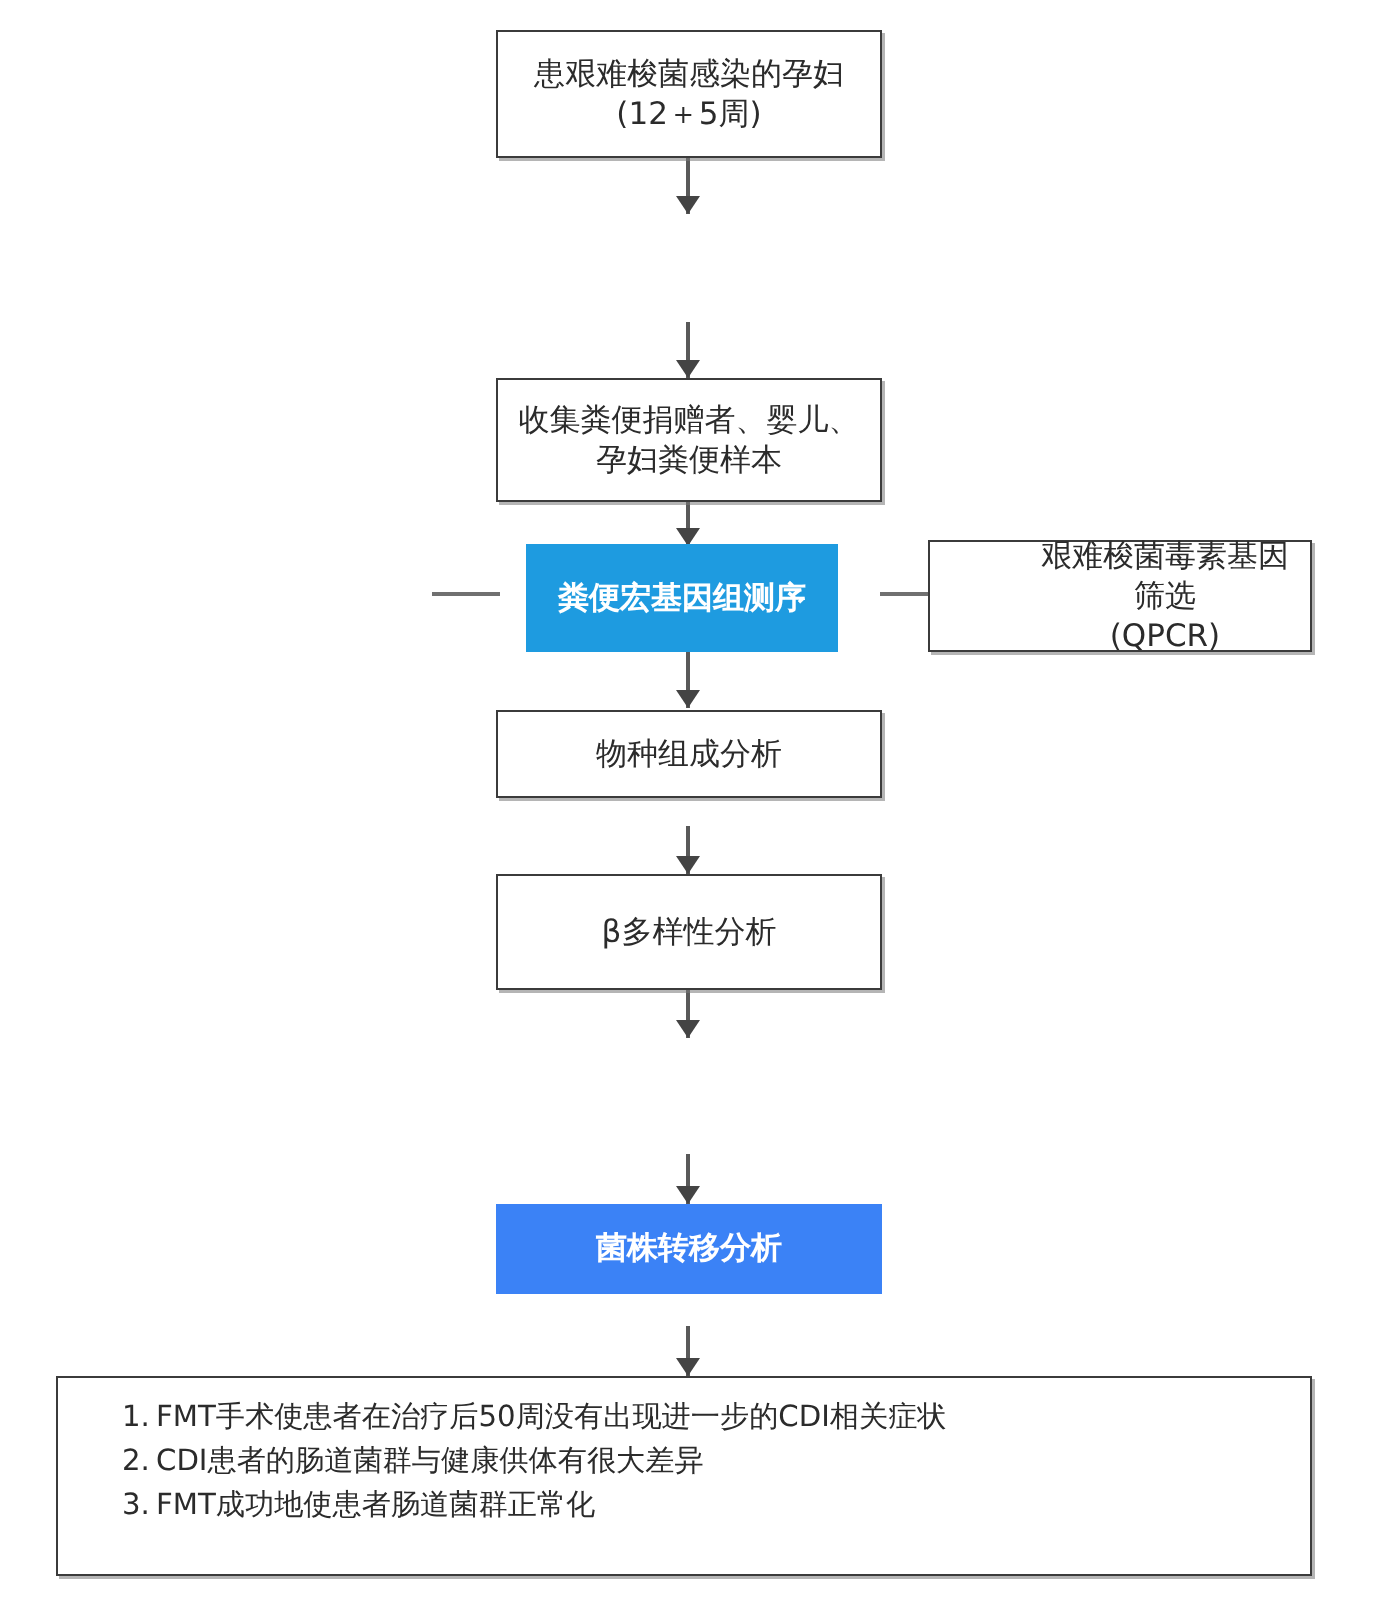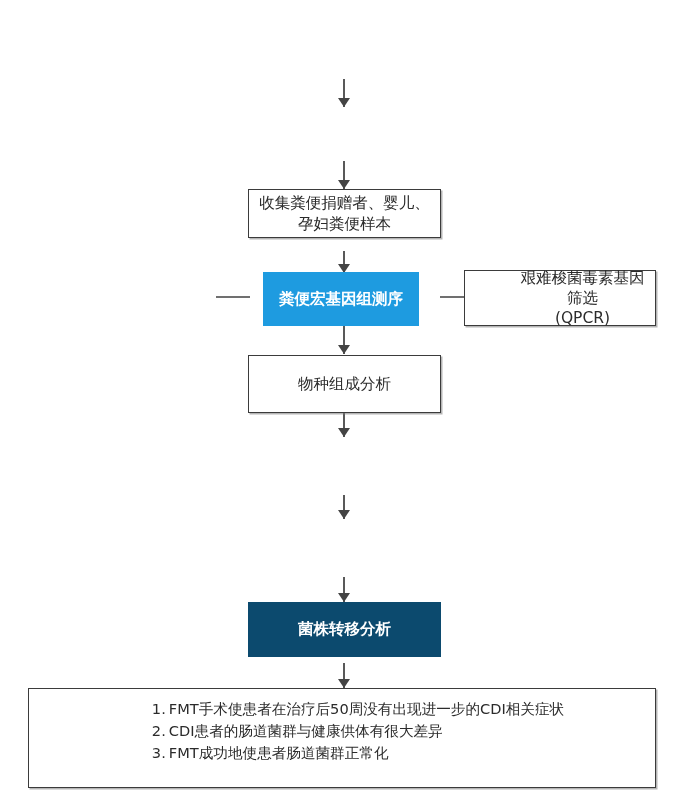--- a/index.html
+++ b/index.html
@@ -57,21 +57,21 @@
     font-size: 15.5px;
     font-weight: bold;
   }
 
   
   .node.panel {
     background: #ffffff;
     border: 1px solid #3b3b3b;
     box-shadow: 1.5px 1.5px 0 0 rgba(120,120,120,0.55);
     align-items: flex-start;
-    justify-content: center;
+    justify-content: flex-start;
     color: #2b2b2b;
   }
   .panel-list {
     margin: 0;
     padding: 9px 0 0 32px;
     list-style: none;
     font-size: 14.6px;
     line-height: 1.52;
     text-align: left;
   }
@@ -130,44 +130,51 @@
 
   <div class="conn-v" style="left:343px; top:495px; height:24px;"></div>
   <div class="arrow-head" style="left:338px; top:510px;"></div>
 
   <div class="conn-v" style="left:343px; top:577px; height:25px;"></div>
   <div class="arrow-head" style="left:338px; top:593px;"></div>
 
   <div class="conn-v" style="left:343px; top:663px; height:25px;"></div>
   <div class="arrow-head" style="left:338px; top:679px;"></div>
 
+  <div class="node plain" style="left:248px; top:15px; width:193px; height:64px;">
+    <span class="label">患艰难梭菌感染的孕妇
+(12＋5周)</span>
+  </div>
 
 
-  <div class="node plain" style="left:248px; top:189px; width:193px; height:49px;">
+  <div class="node plain" style="left:248px; top:189px; width:193px; height:62px;">
     <span class="label">收集粪便捐赠者、婴儿、
 孕妇粪便样本</span>
   </div>
 
 
   <div class="node fill" style="left:263px; top:272px; width:156px; height:54px; background:#1E9BE0;">
     <span class="label">粪便宏基因组测序</span>
   </div>
 
   <div class="node plain" style="left:464px; top:270px; width:192px; height:56px;padding-left:45px;">
     <span class="label">艰难梭菌毒素基因筛选
 (QPCR)</span>
   </div>
 
-  <div class="node plain" style="left:248px; top:355px; width:193px; height:58px;">
+  <div class="node plain" style="left:248px; top:355px; width:193px; height:44px;">
     <span class="label">物种组成分析</span>
   </div>
 
+  <div class="node plain" style="left:248px; top:437px; width:193px; height:58px;">
+    <span class="label">β多样性分析</span>
+  </div>
 
 
-  <div class="node fill" style="left:248px; top:602px; width:193px; height:55px; background:#0c4a6e;">
+  <div class="node fill" style="left:248px; top:602px; width:193px; height:45px; background:#3b82f6;">
     <span class="label">菌株转移分析</span>
   </div>
 
   <div class="node panel" style="left:28px; top:688px; width:628px; height:100px;">
     <ul class="panel-list">
       <li>
         <span class="num">1.</span><span>FMT手术使患者在治疗后50周没有出现进一步的CDI相关症状</span>
       </li>
       <li>
         <span class="num">2.</span><span>CDI患者的肠道菌群与健康供体有很大差异</span>

